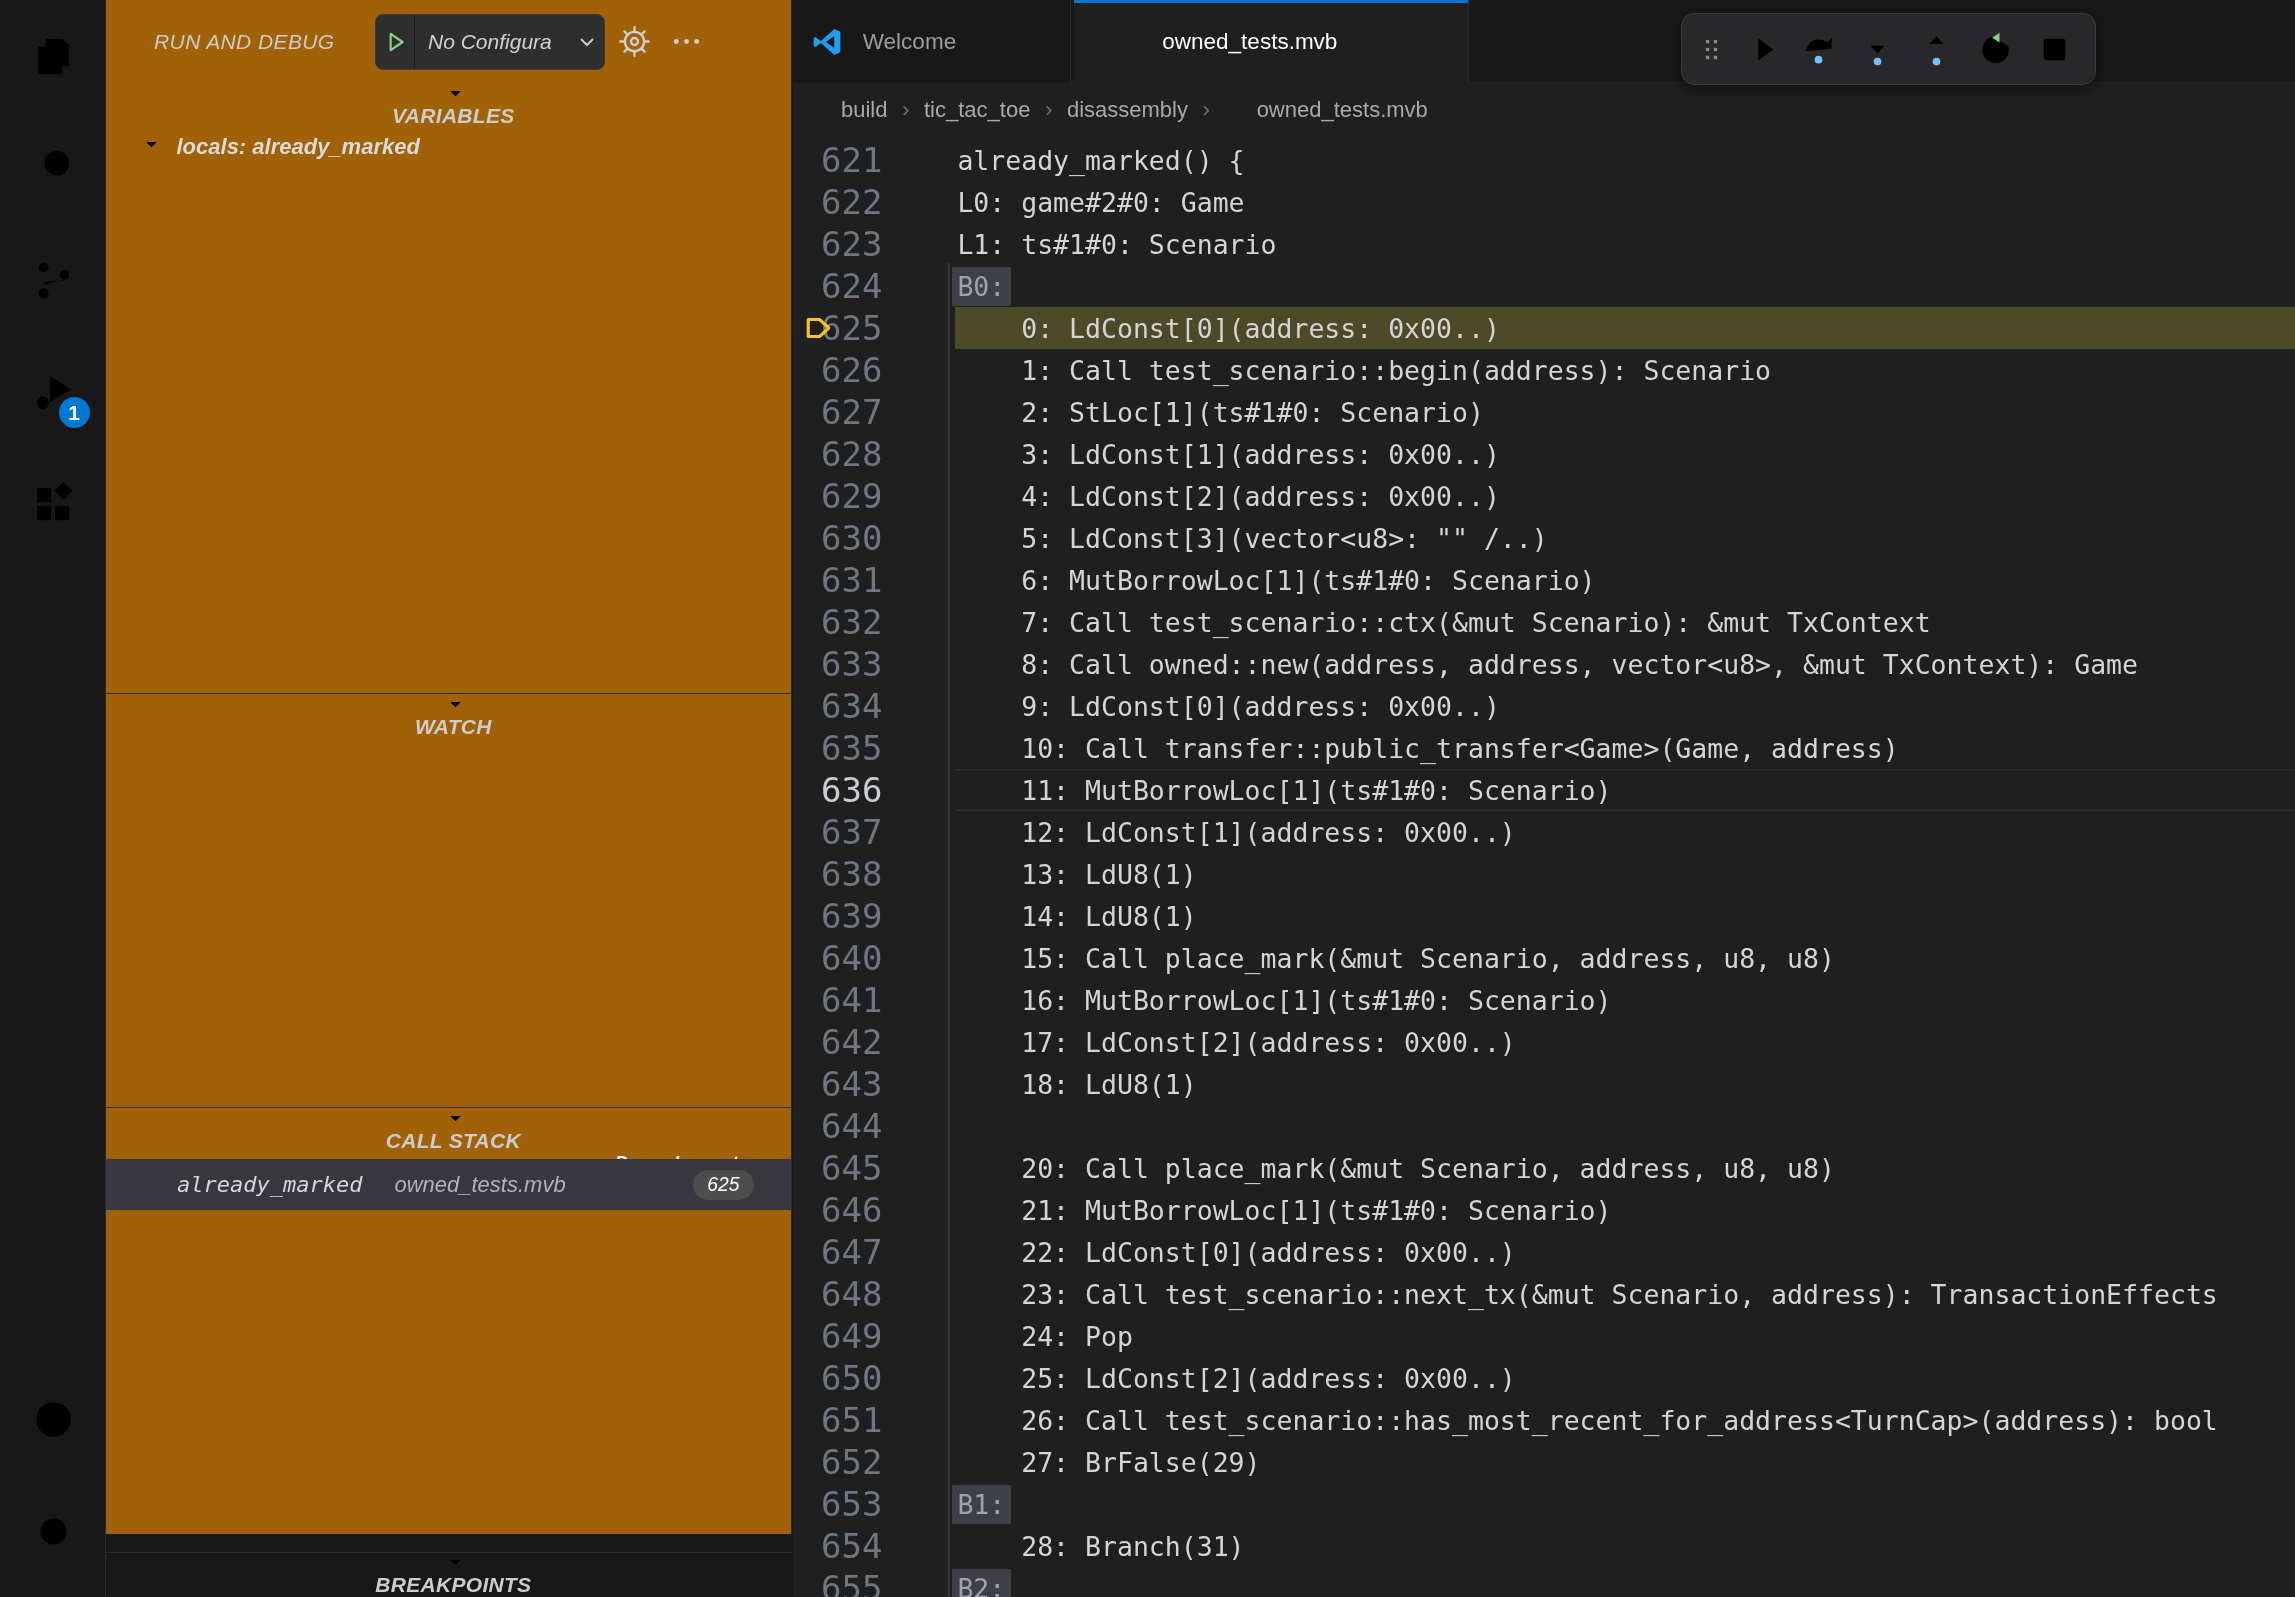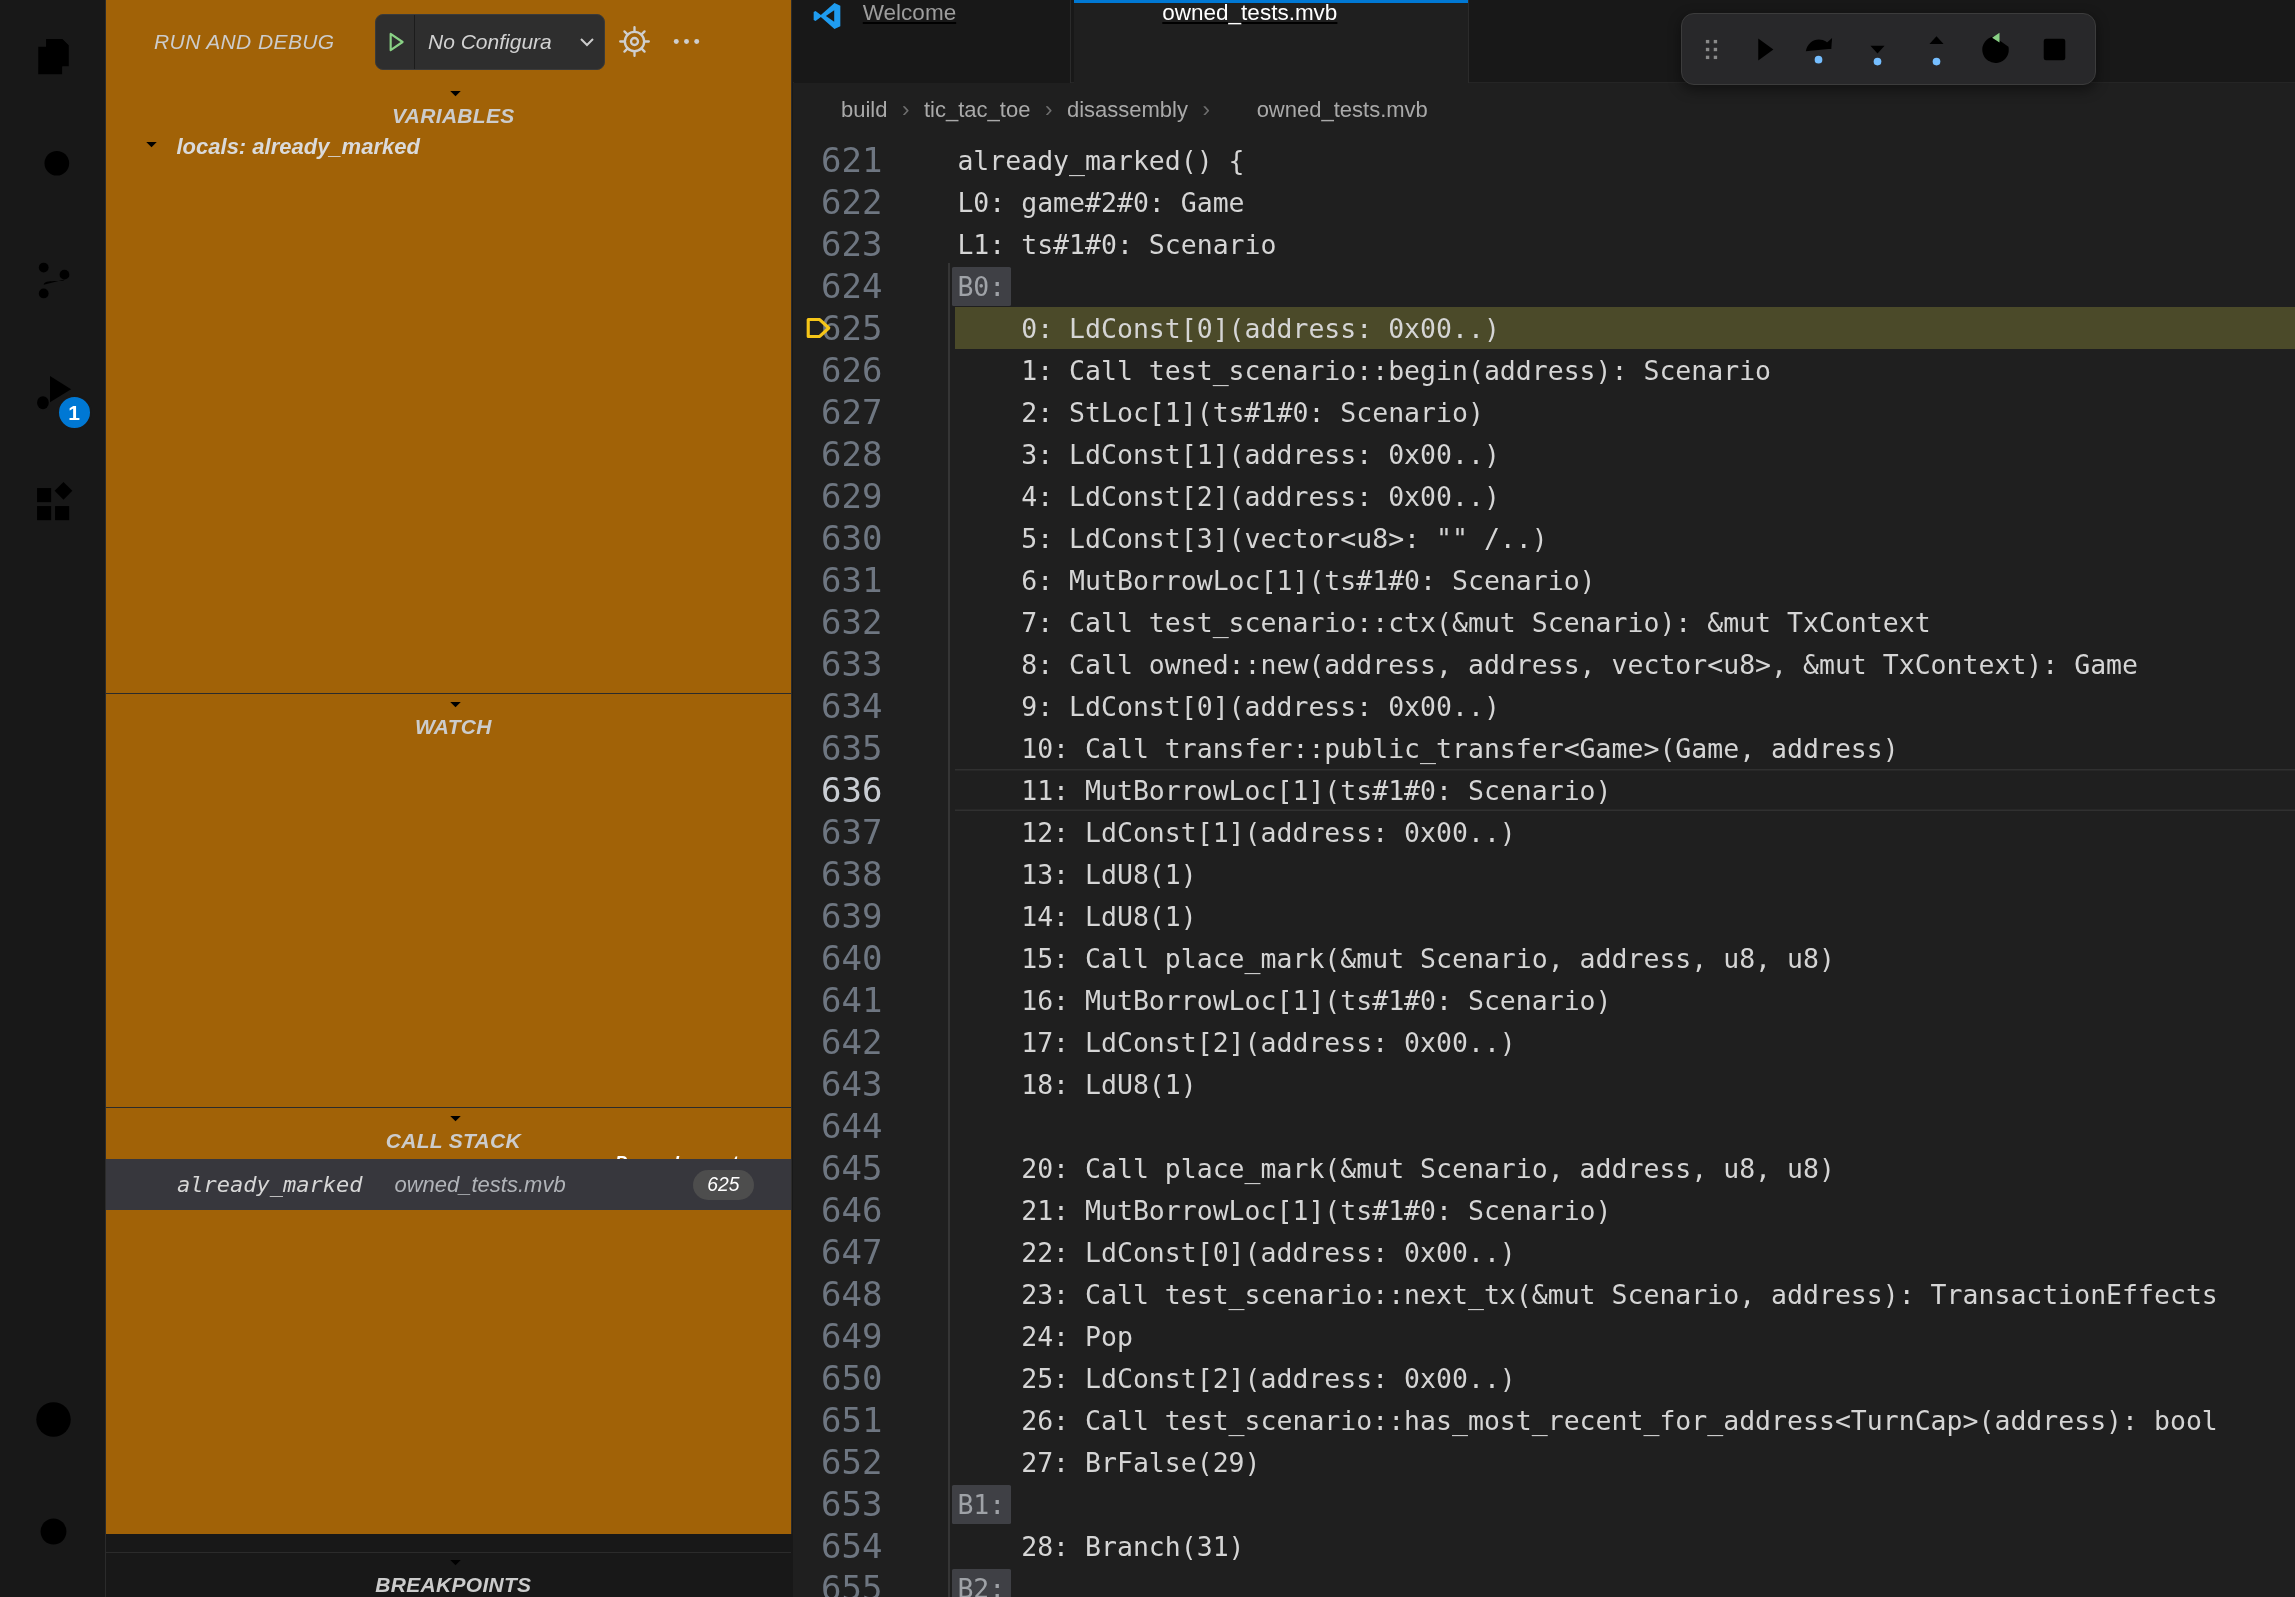--- a/index.html
+++ b/index.html
@@ -56,21 +56,21 @@
   .frame-row { position:absolute; left:0; top:51px; width:100%; height:51px; background:#37373d;
                display:flex; align-items:center; cursor:pointer; }
   .frame-name { margin-left:71px; font-family:"DejaVu Sans Mono", monospace; font-size:22px; color:#d6d6d6; }
   .frame-file { margin-left:32px; font-size:22px; color:#b0b3b8; }
   .frame-badge { margin-left:auto; margin-right:37px; background:#4d4d4d; color:#ffffff; font-size:19.3px;
                  padding:4px 14.5px; border-radius:17.7px; }
 
   
   .editor { position:absolute; left:793px; top:0; width:1502px; height:1597px; background:#1f1f1f; }
   .tabbar { position:absolute; left:0; top:0; width:100%; height:83px; background:#181818; border-bottom:0.8px solid #252525; }
-  .tab { position:absolute; top:0; height:83px; display:flex; align-items:flex-start; cursor:pointer;text-decoration:underline; }
+  .tab { position:absolute; top:0; height:83px; display:flex; align-items:center; cursor:pointer; }
   .tab-welcome { left:0.8px; width:277px; background:#181818; border-right:0.8px solid #2b2b2b; }
   .tab-welcome .tab-label { color:#9d9d9d; }
   .tab-active { left:281px; width:395px; background:#1f1f1f; border-right:0.8px solid #2b2b2b; height:84px; }
   .tab-active::before { content:""; position:absolute; left:0; top:0; width:100%; height:3.2px; background:#0078d4; }
   .tab-icon { width:32px; height:32px; margin-left:17.7px; color:#c8c8c8; }
   .tab-icon svg { width:32px; height:32px; }
   .tab-icon-file { width:27px; height:27px; margin-left:42px; color:#bfbfbf; }
   .tab-icon-file svg { width:27px; height:27px; stroke-width:2.4; }
   .tab-label { margin-left:19.3px; font-size:22.5px; color:#ffffff; white-space:nowrap; }
   .tab-close { margin-left:auto; margin-right:17.7px; width:27px; height:27px; color:#c2c2c2; cursor:pointer;

